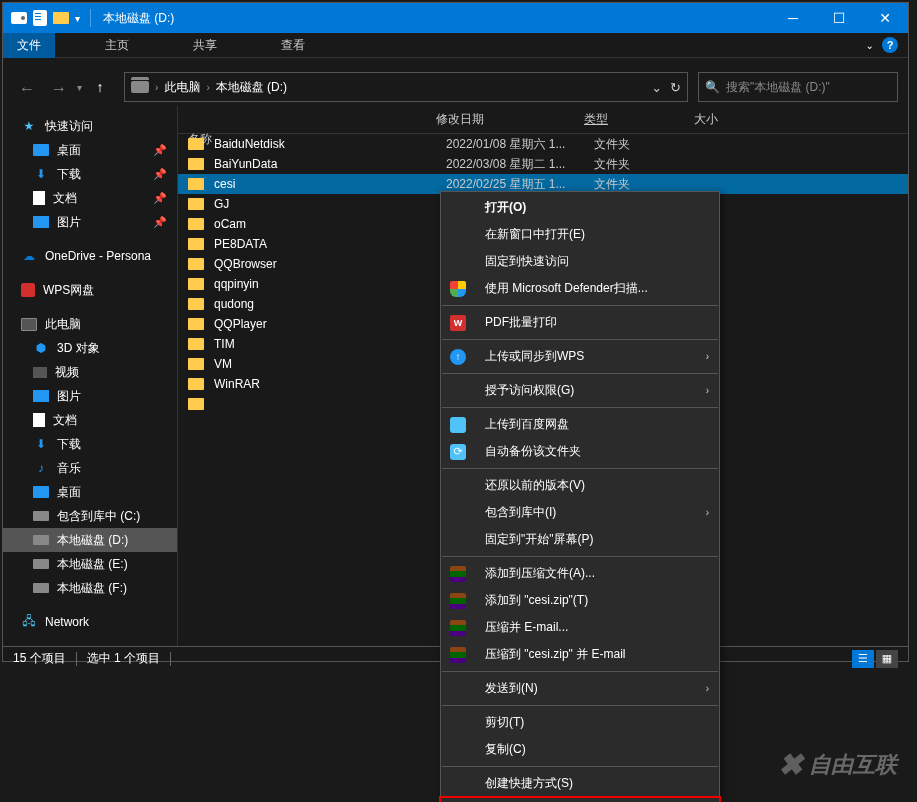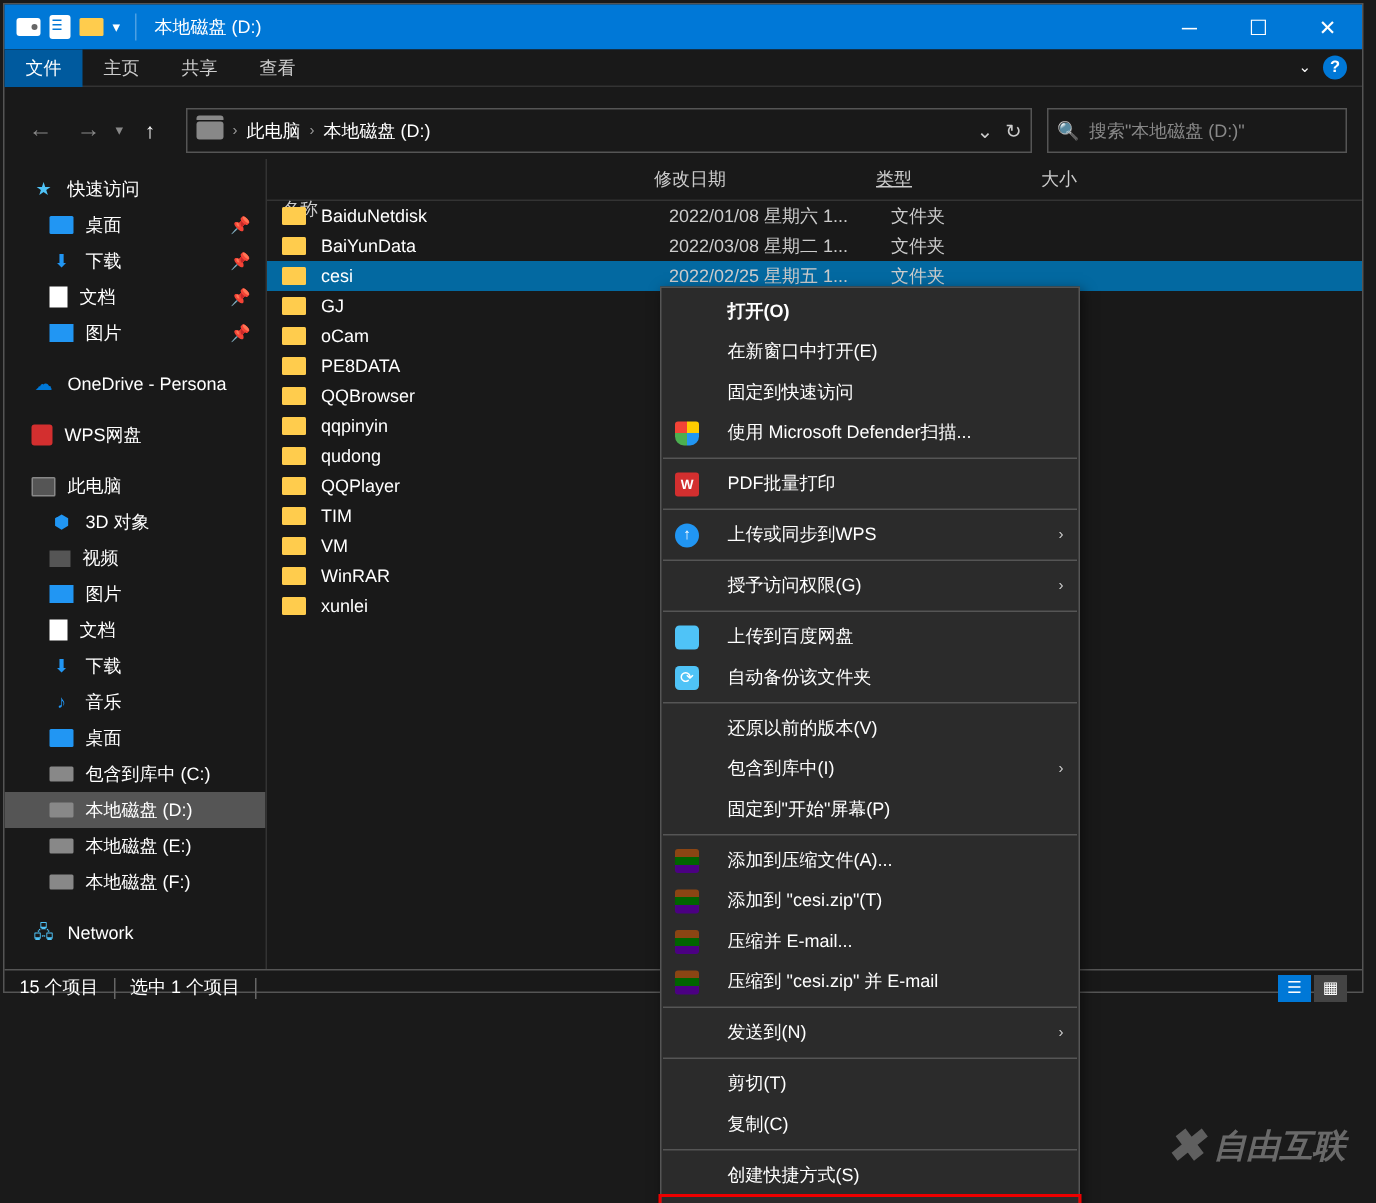--- a/index.html
+++ b/index.html
@@ -13,21 +13,21 @@
 .qat-drive::after { content: ""; position: absolute; right: 2px; top: 4px; width: 4px; height: 4px; background: #666; border-radius: 50%; }
 .qat-doc { width: 14px; height: 16px; background: #fff; border-radius: 2px; position: relative; }
 .qat-doc::after { content: ""; position: absolute; left: 2px; top: 3px; width: 6px; height: 1px; background: #0078d7; box-shadow: 0 3px 0 #0078d7, 0 6px 0 #0078d7; }
 .qat-folder { width: 16px; height: 12px; background: #ffcc4d; border-radius: 1px; position: relative; }
 .qat-sep { width: 1px; height: 18px; background: rgba(255,255,255,0.3); margin: 0 4px; }
 .qat-chevron { color: #fff; font-size: 10px; }
 .titlebar-title { margin-left: 8px; color: #fff; font-size: 12px; }
 .titlebar-controls { margin-left: auto; display: flex; }
 .tb-btn { width: 46px; height: 30px; display: flex; align-items: center; justify-content: center; color: #fff; font-size: 14px; }
 
-.ribbon-tabs { height: 25px; background: #191919; display: flex; align-items: center; border-bottom: 1px solid #333; position: relative; }
+.ribbon-tabs { height: 25px; background: #191919; display: flex; align-items: center; border-bottom: 1px solid #333; position: relative; gap: 36px; }
 .ribbon-file { background: #005a9e; color: #fff; height: 25px; padding: 0 14px; display: flex; align-items: center; }
 .ribbon-tab { padding: 0 14px; height: 25px; display: flex; align-items: center; color: #ccc; }
 .ribbon-help { position: absolute; right: 0; display: flex; align-items: center; gap: 8px; padding-right: 10px; }
 .help-chevron { color: #fff; font-size: 10px; }
 .help-icon { width: 16px; height: 16px; border-radius: 50%; background: #0078d7; color: #fff; display: flex; align-items: center; justify-content: center; font-size: 11px; font-weight: bold; }
 
 .navbar { height: 38px; display: flex; align-items: center; padding: 0 10px; gap: 4px; margin-top: 10px; }
 .nav-arrow { width: 28px; height: 28px; display: flex; align-items: center; justify-content: center; color: #888; font-size: 16px; }
 .nav-arrow.enabled { color: #fff; }
 .nav-dropdown { color: #888; font-size: 10px; }
@@ -329,21 +329,20 @@
             <span class="rtype"></span>
           </div>
           <div class="row">
             <span class="folder-ico"></span>
             <span class="rname">WinRAR</span>
             <span class="rdate"></span>
             <span class="rtype"></span>
           </div>
           <div class="row">
             <span class="folder-ico"></span>
-            <span class="rname">xunlei</span>
             <span class="rdate"></span>
             <span class="rtype"></span>
           </div>
         </div>
     </div>
   </div>
 
   <div class="statusbar">
     <span>15 个项目</span>
     <span class="sb-sep"></span>

